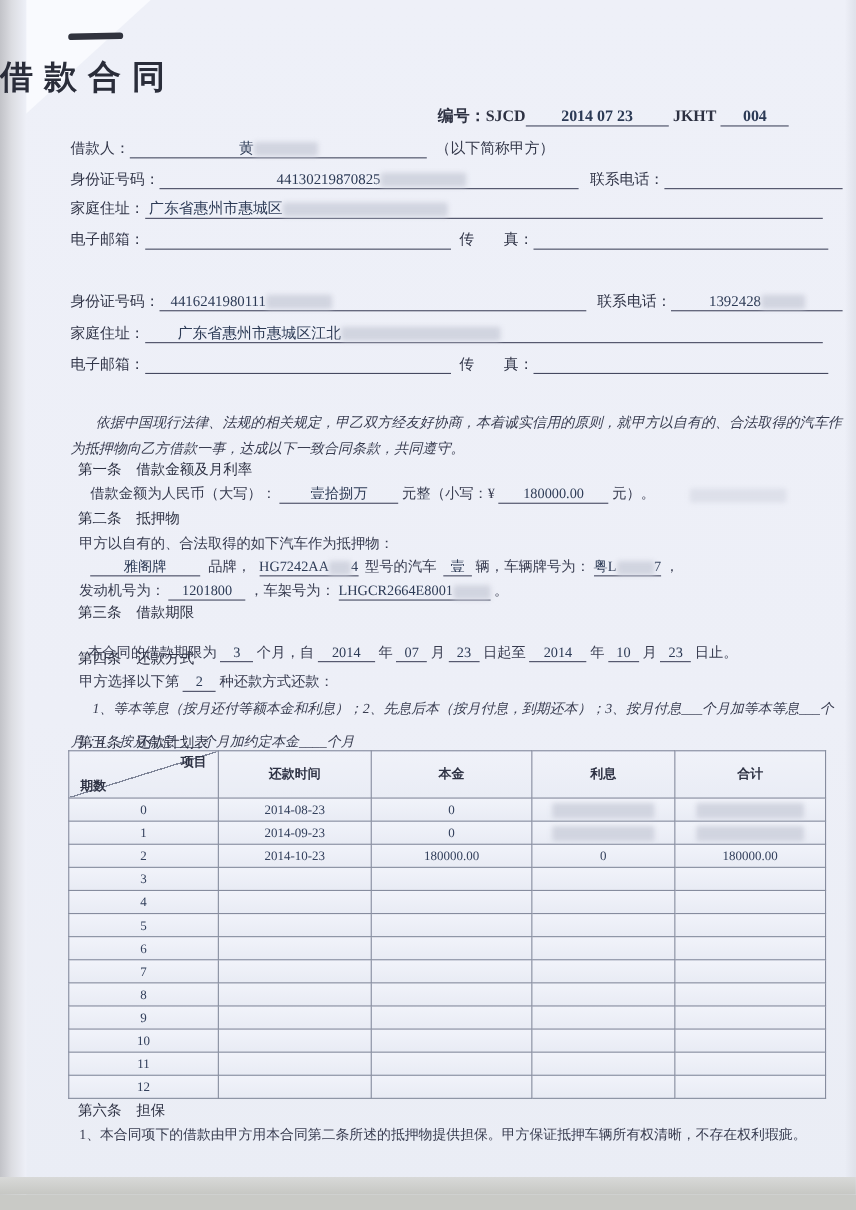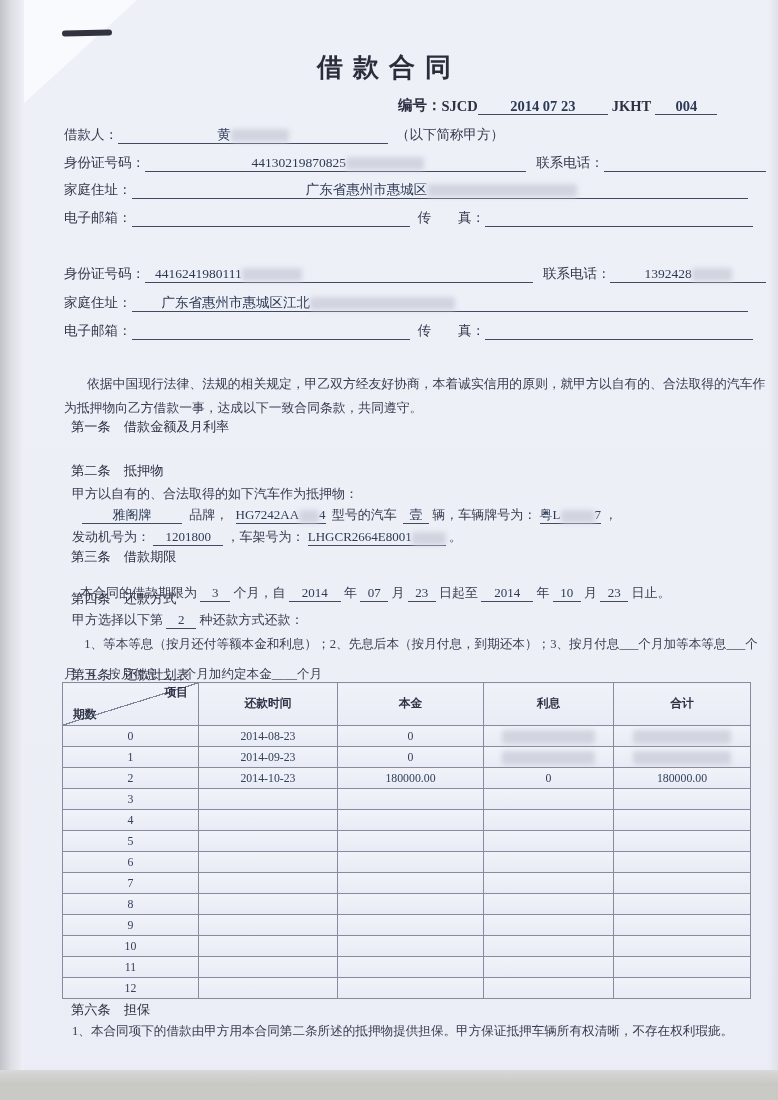--- a/index.html
+++ b/index.html
@@ -29,37 +29,37 @@
   .fold {
     position:absolute; left:22px; top:0; width:0; height:0;
     border-top:105px solid rgba(250,251,254,0.9);
     border-right:115px solid transparent;
   }
   .scan-mark {
     position:absolute; left:62px; top:30px; width:50px; height:6px;
     background:#31333e; border-radius:3px; transform:rotate(-1.2deg);
   }
   .title {
-    position:absolute; left:0; top:50px; width:778px; text-align:center;
-    font-size:26px; font-weight:bold; letter-spacing:10px; color:#2a2d3a;
+    position:absolute; left:0; top:50px; width:778px; text-align:left;
+    font-size:30px; font-weight:bold; letter-spacing:10px; color:#2a2d3a;
   }
   .row { position:absolute; left:64px; right:12px; display:flex; align-items:flex-end; font-size:13.5px; white-space:nowrap; }
   .lbl { flex:none; }
   .u {
     display:inline-block; border-bottom:1.2px solid #454960;
     text-align:center; height:18px; line-height:18px; vertical-align:bottom;
     color:#2c3a55;
   }
   .num-line { position:absolute; left:398px; top:96px; font-size:14.5px; font-weight:bold; color:#2d3142; display:flex; align-items:flex-end; }
   .redact {
     display:inline-block; height:13px; vertical-align:middle;
     background:rgba(208,211,222,0.95);
     filter:blur(2.5px); border-radius:2px;
   }
-  .para { position:absolute; left:64px; width:708px; font-size:12.8px; line-height:24px; color:#383c50; }
+  .para { position:absolute; left:64px; width:708px; font-size:12.8px; line-height:24px; color:#383c50;font-style:italic; }
   .heading { position:absolute; left:71px; font-size:13.2px; font-weight:normal; color:#2e3244; white-space:nowrap; }
   .cline { position:absolute; left:72px; right:12px; font-size:13px; white-space:nowrap; color:#383c50; }
   .cline .u { font-size:13px; }
   table.plan {
     position:absolute; left:62px; top:682px; width:688px;
     border-collapse:collapse; table-layout:fixed;
     font-size:11.8px; color:#33405c;
   }
   table.plan th, table.plan td {
     border:1px solid #868c9e; text-align:center; padding:0;
@@ -103,21 +103,21 @@
     <span style="padding-left:8px">（以下简称甲方）</span>
   </div>
   <div class="row" style="top:154px">
     <span class="lbl">身份证号码：</span>
     <span class="u" style="width:418px;text-align:center;padding-left:4px"><span>44130219870825</span><span class="redact" style="width:78px"></span></span>
     <span class="lbl" style="padding-left:10px">联系电话：</span>
     <span class="u" style="width:178px"></span>
   </div>
   <div class="row" style="top:181px">
     <span class="lbl">家庭住址：</span>
-    <span class="u" style="width:616px;text-align:center;padding-left:4px"><span>广东省惠州市惠城区</span><span class="redact" style="width:150px"></span></span>
+    <span class="u" style="width:616px;text-align:left;padding-left:4px"><span>广东省惠州市惠城区</span><span class="redact" style="width:150px"></span></span>
   </div>
   <div class="row" style="top:209px">
     <span class="lbl">电子邮箱：</span>
     <span class="u" style="width:278px"></span>
     <span class="lbl" style="padding-left:8px">传　　真：</span>
     <span class="u" style="width:268px"></span>
   </div>
 
   <div class="row" style="top:265px">
     <span class="lbl">身份证号码：</span>
@@ -132,20 +132,28 @@
   <div class="row" style="top:322px">
     <span class="lbl">电子邮箱：</span>
     <span class="u" style="width:278px"></span>
     <span class="lbl" style="padding-left:8px">传　　真：</span>
     <span class="u" style="width:268px"></span>
   </div>
 
   <div class="para" style="top:372px; text-indent:1.8em">依据中国现行法律、法规的相关规定，甲乙双方经友好协商，本着诚实信用的原则，就甲方以自有的、合法取得的汽车作为抵押物向乙方借款一事，达成以下一致合同条款，共同遵守。</div>
 
   <div class="heading" style="top:418px">第一条　借款金额及月利率</div>
+  <div class="cline" style="top:440px; left:82px">
+    <span>借款金额为人民币（大写）：</span>
+    <span class="u" style="width:108px">壹拾捌万</span>
+    <span>元整（小写：¥</span>
+    <span class="u" style="width:100px">180000.00</span>
+    <span>元）。</span>
+    <span class="redact" style="width:88px;margin-left:28px;opacity:.55"></span>
+  </div>
 
   <div class="heading" style="top:462px">第二条　抵押物</div>
   <div class="cline" style="top:485px">甲方以自有的、合法取得的如下汽车作为抵押物：</div>
   <div class="cline" style="top:506px; left:82px">
     <span class="u" style="width:100px">雅阁牌</span>
     <span style="padding:0 4px">品牌，</span>
     <span class="u"><span>HG7242AA</span><span class="redact" style="width:20px"></span><span>4</span></span>
     <span style="padding:0 3px">型号的汽车</span>
     <span class="u" style="width:26px">壹</span>
     <span>辆，车辆牌号为：</span>

